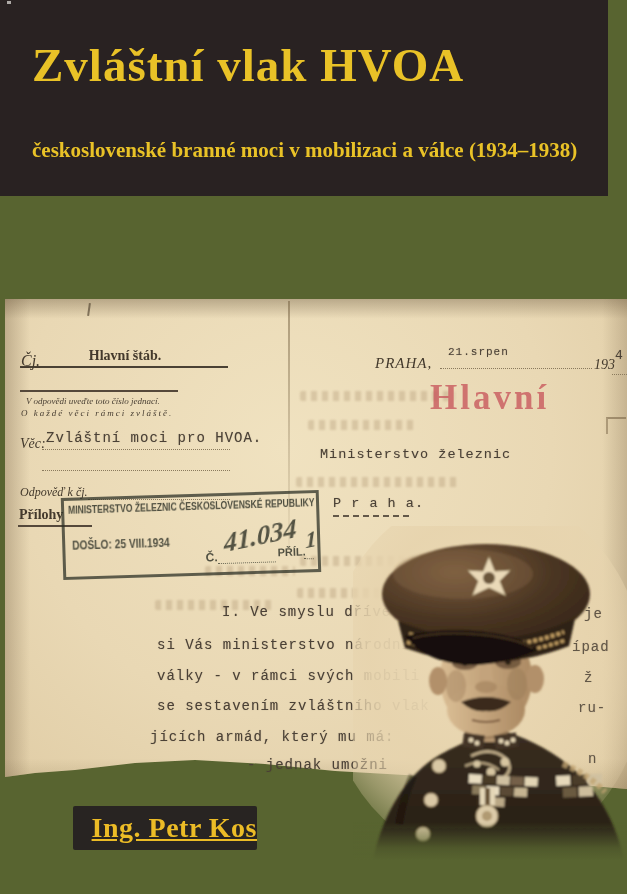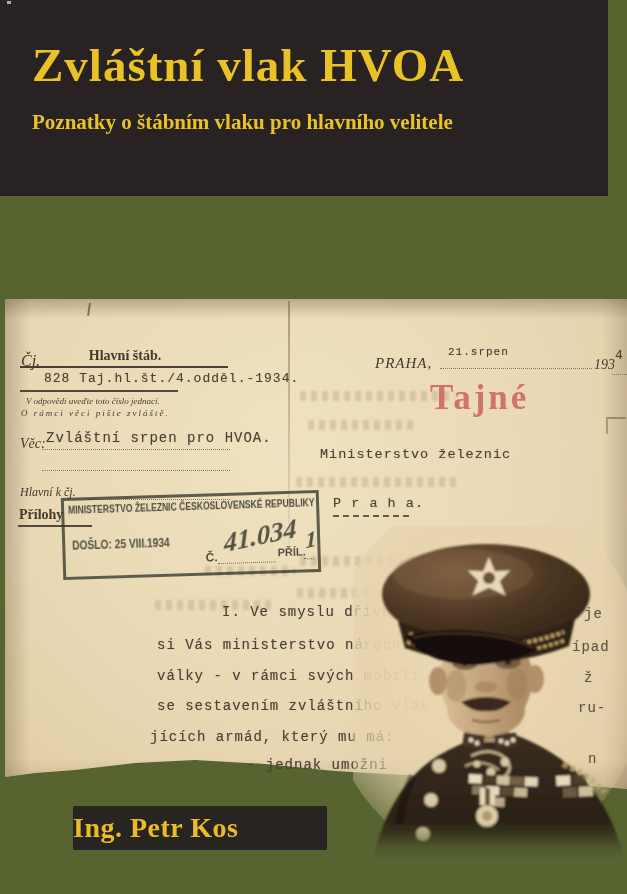--- a/index.html
+++ b/index.html
@@ -62,57 +62,57 @@
     background:repeating-linear-gradient(90deg, rgba(150,120,85,.55) 0 6px, rgba(150,120,85,0) 6px 11px);}
   .bracket{position:absolute;left:606px;top:417px;width:18px;height:15px;z-index:3;
     border-top:2px solid rgba(130,110,80,.65);border-left:2px solid rgba(130,110,80,.55);}
   .dashes{position:absolute;left:333px;top:512px;width:76px;height:3px;z-index:3;
     border-bottom:2px dashed #4b4136;opacity:.85;}
   
   .photo{position:absolute;left:353px;top:526px;width:274px;height:334px;z-index:5;}
   
   .frag{z-index:7;opacity:.85;}
   
-  .author{position:absolute;left:73px;top:806px;width:254px;height:44px;z-index:8;
-    background:#282422;border-radius:2px;text-align:left;line-height:44px;
-    font-size:28px;font-weight:700;color:#ecbc26;letter-spacing:.5px;}
+  .author{position:absolute;left:73px;top:806px;width:184px;height:44px;z-index:8;
+    background:#282422;border-radius:2px;text-align:right;line-height:44px;
+    font-size:28px;font-weight:700;color:#ecbc26;letter-spacing:.5px;text-decoration:underline;}
 </style>
 </head>
 <body>
 
 <div id="cover">
 
   <div class="header">
     <div class="speck"></div>
     <div class="title">Zvláštní vlak HVOA</div>
     <div class="subtitle">
-      <span>Poznatky o štábním vlaku pro hlavního velitele</span><br>
+      <br>
+      <span>československé branné moci v mobilizaci a válce (1934–1938)</span>
     </div>
   </div>
 
   <div class="paper"></div>
   <div class="crease"></div>
   <div class="penmark"></div>
 
   <div class="dept ink">Hlavní štáb.</div>
   <div class="rule"></div>
 
   <div class="lbl" style="left:21px;top:352px;font-size:16px;text-decoration:underline;">Čj.</div>
-  <div class="typed" style="left:44px;top:371px;font-size:13px;">828 Taj.hl.št./4.odděl.-1934.</div>
   <div class="solidline" style="left:20px;top:390px;width:158px;"></div>
 
   <div class="tiny" style="left:26px;top:396px;">V odpovědi uveďte toto číslo jednací.</div>
-  <div class="tiny" style="left:21px;top:408px;letter-spacing:2px;">O rámci věci pište zvláště.</div>
+  <div class="tiny" style="left:21px;top:408px;letter-spacing:2px;">O každé věci rámci zvláště.</div>
 
   <div class="lbl" style="left:20px;top:436px;">Věc:</div>
-  <div class="typed" style="left:46px;top:430px;">Zvláštní srpen pro HVOA.</div>
+  <div class="typed" style="left:46px;top:430px;">Zvláštní moci pro HVOA.</div>
   <div class="dotted" style="left:42px;top:448px;width:188px;"></div>
   <div class="dotted" style="left:42px;top:469px;width:188px;"></div>
 
-  <div class="lbl" style="left:20px;top:485px;font-size:12px;">Hlavní k čj.</div>
+  <div class="lbl" style="left:20px;top:485px;font-size:12px;">Odpověď k čj.</div>
   <div class="dotted" style="left:88px;top:498px;width:142px;"></div>
 
   <div class="lbl" style="left:19px;top:507px;font-style:normal;font-weight:600;">Přílohy</div>
   <div class="solidline" style="left:18px;top:525px;width:74px;height:1.5px;"></div>
 
   <div class="stampbox">
     <div class="s1">MINISTERSTVO ŽELEZNIC ČESKOSLOVENSKÉ REPUBLIKY</div>
     <div class="s2">DOŠLO: 25 VIII.1934</div>
     <div class="snum">Č.</div>
     <div class="sdot" style="left:152px;top:66px;width:58px;"></div>
@@ -122,21 +122,21 @@
     <div class="hand" style="left:240px;top:34px;font-size:23px;">1</div>
   </div>
 
   <div class="lbl" style="left:375px;top:355px;font-size:15px;letter-spacing:1px;">PRAHA,</div>
   <div class="typed" style="left:448px;top:346px;font-size:11px;">21.srpen</div>
   <div class="dotted" style="left:440px;top:367px;width:152px;"></div>
   <div class="lbl" style="left:594px;top:357px;">193</div>
   <div class="typed" style="left:615px;top:348px;font-size:13px;">4</div>
   <div class="dotted" style="left:612px;top:373px;width:15px;"></div>
 
-  <div class="tajne">Tajné</div>
+  <div class="tajne">Hlavní</div>
 
   <div class="typed" style="left:320px;top:447px;font-size:13.5px;">Ministerstvo železnic</div>
   <div class="typed" style="left:333px;top:496px;font-size:13.5px;">P r a h a.</div>
   <div class="dashes"></div>
   <div class="bracket"></div>
 
   <div class="ghost" style="left:300px;top:391px;width:155px;"></div>
   <div class="ghost" style="left:308px;top:420px;width:110px;"></div>
   <div class="ghost" style="left:296px;top:477px;width:165px;"></div>
   <div class="ghost" style="left:300px;top:556px;width:132px;"></div>

